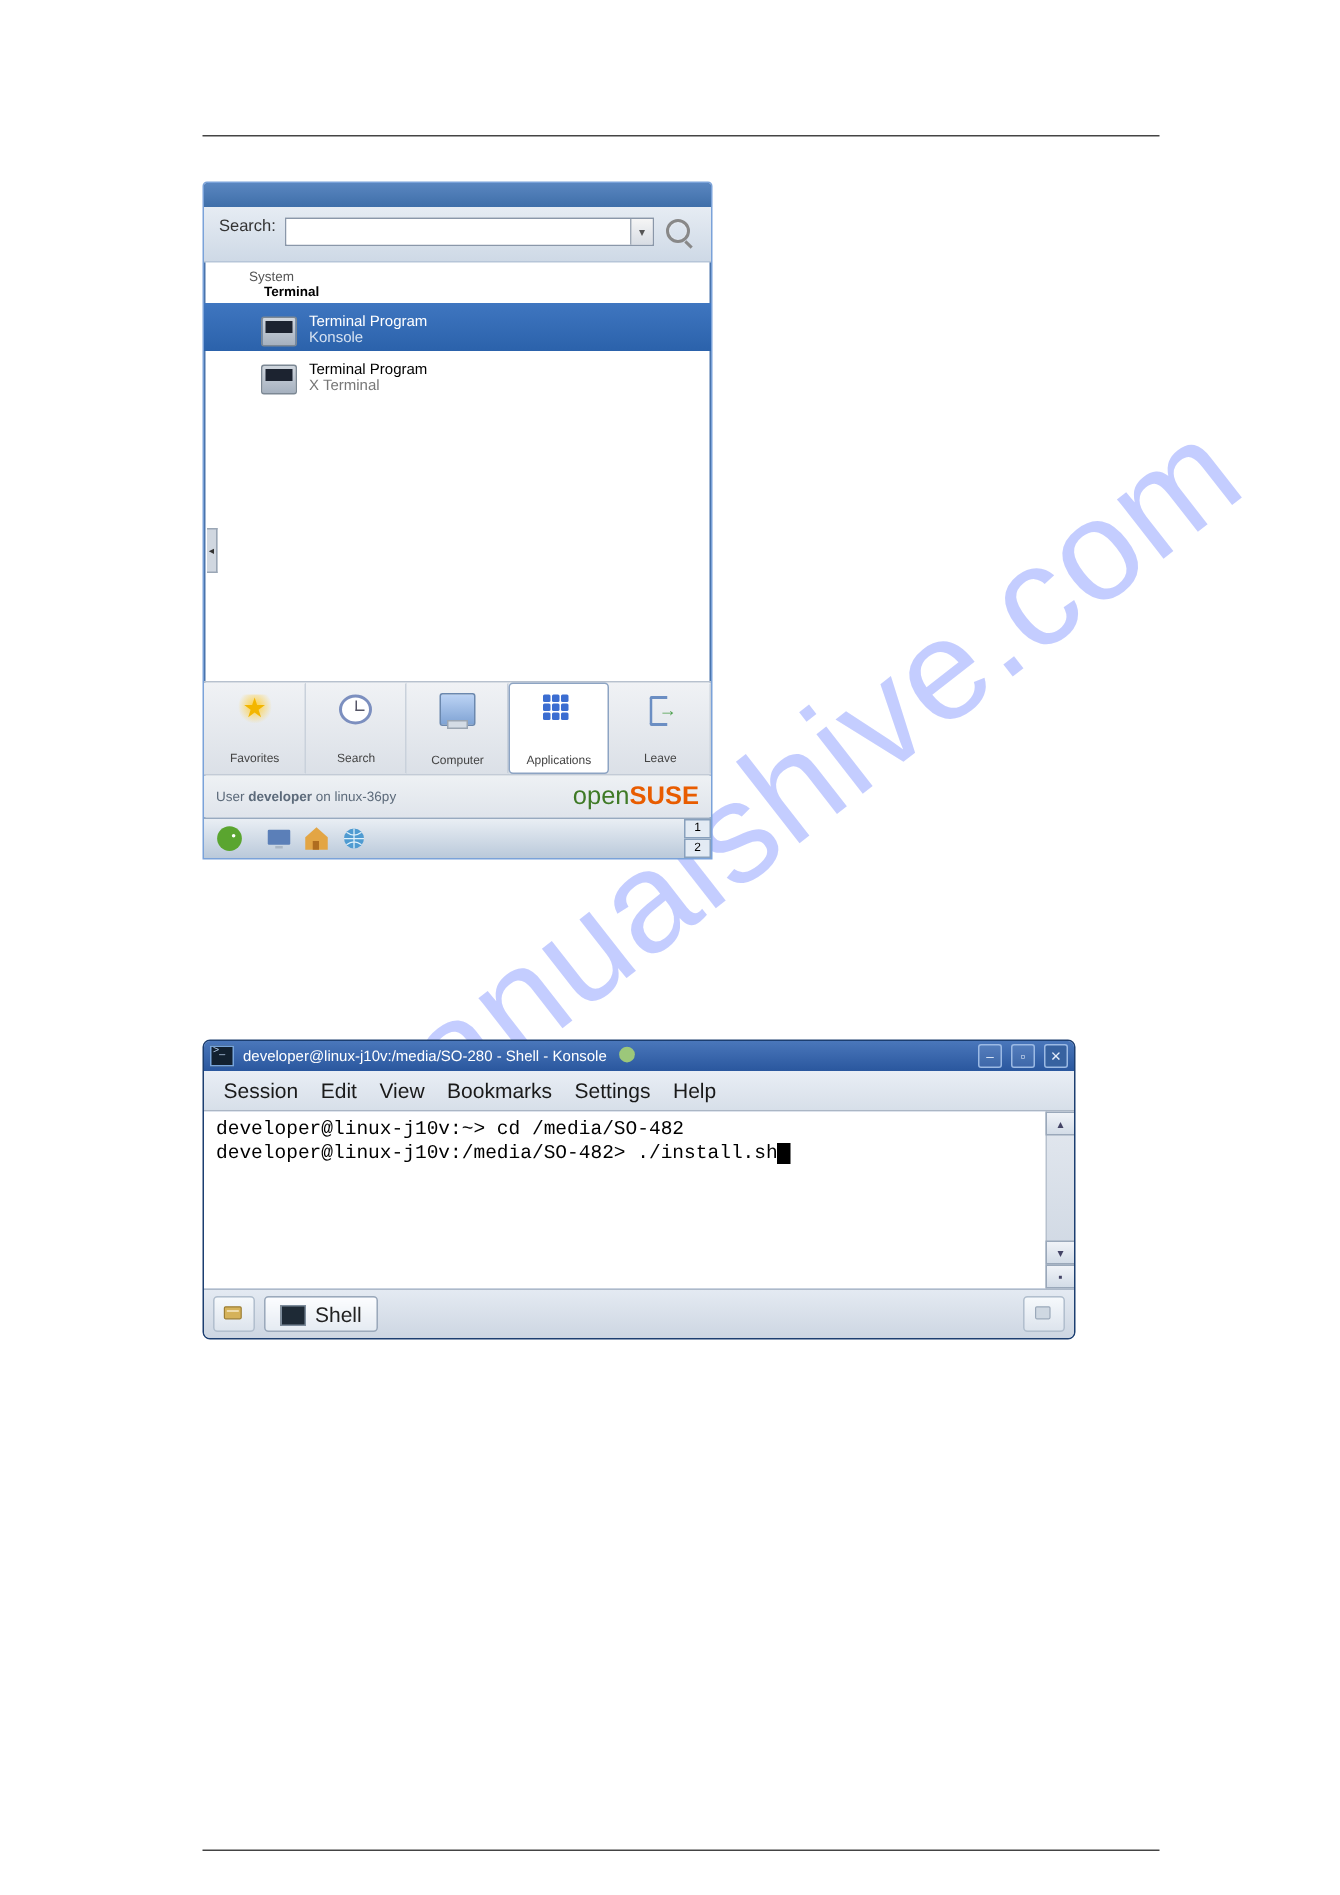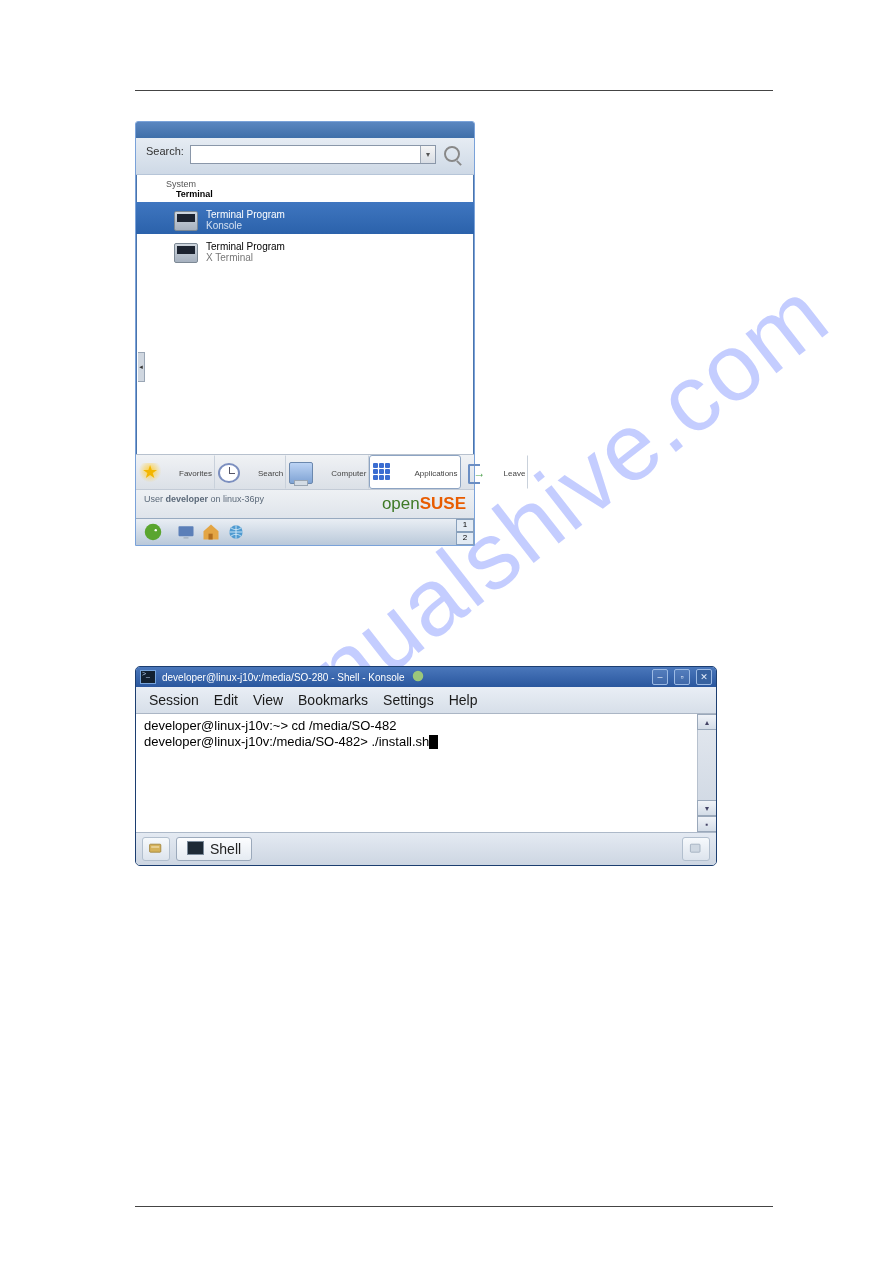--- a/index.html
+++ b/index.html
@@ -26,64 +26,64 @@
 .app-list{padding:3px 0 0 0;height:252px}
 .app-item{display:flex;align-items:flex-end;gap:8px;padding:7px 8px 3px 38px;font-size:10px;line-height:11px}
 .app-item.sel{background:linear-gradient(#3f76c0,#2b62ab);color:#fff}
 .ai-icon{width:22px;height:18px;background:linear-gradient(#cfd6de,#a6b1bf);border:1px solid #7c8894;border-radius:2px;position:relative;flex-shrink:0}
 .ai-icon:before{content:"";position:absolute;left:2px;top:2px;right:2px;height:8px;background:#1c2330}
 .ai-t1{color:inherit}
 .ai-t2{color:#777}
 .sel .ai-t2{color:#d5e1f1}
 .collapse-tab{position:absolute;left:2px;top:230px;width:6px;height:28px;background:#d0d7e0;border:1px solid #9aa6b5;border-left:none;display:flex;align-items:center;justify-content:center;font-size:7px;color:#333}
 .tab-row{display:flex;background:linear-gradient(#f0f2f5,#dbe0e7);border-top:1px solid #b7c1ce}
-.tab{flex:1;display:flex;flex-direction:row;align-items:center;justify-content:center;gap:18px;padding:6px 2px 4px 2px;font-size:8px;color:#444;border:1px solid transparent;border-right:1px solid #c9d1db}
+.tab{flex:1;display:flex;flex-direction:column;align-items:center;justify-content:center;gap:18px;padding:6px 2px 4px 2px;font-size:8px;color:#444;border:1px solid transparent;border-right:1px solid #c9d1db}
 .tab.act{border:1px solid #8da4c3;border-radius:3px;background:#fff}
 .tab .tico{width:22px;height:20px}
 .i-star{background:radial-gradient(circle at 50% 40%,#ffcf3c,transparent 70%)}
 .i-star:before{content:"★";color:#f3b600;font-size:18px;display:block;text-align:center;line-height:18px}
 .i-clock{border:2px solid #7c8fbf;border-radius:50%;box-sizing:border-box;position:relative;background:#fff}
 .i-clock:before{content:"";position:absolute;left:50%;top:2px;width:1px;height:7px;background:#556}
 .i-clock:after{content:"";position:absolute;left:50%;top:50%;width:6px;height:1px;background:#556}
 .i-comp{background:linear-gradient(#bcd3f4,#7fa3d4);border:1px solid #6b88ae;border-radius:2px;position:relative}
 .i-comp:after{content:"";position:absolute;left:4px;right:4px;bottom:-3px;height:4px;background:#d4dce5;border:1px solid #9ba6b3}
 .i-apps{display:grid;grid-template:repeat(3,5px)/repeat(3,5px);gap:1px;padding:1px}
 .i-apps span{background:#3b6dd1;border-radius:1px}
 .i-leave{position:relative}
 .i-leave:before{content:"";position:absolute;left:4px;top:1px;width:10px;height:16px;border:2px solid #6b8ec3;border-right:none;border-radius:2px 0 0 2px}
 .i-leave:after{content:"→";position:absolute;right:0;top:3px;color:#4da04d;font-size:12px;font-weight:700}
-.footer-row{display:flex;justify-content:space-between;padding:4px 8px;font-size:9px;color:#5c6a7a;background:linear-gradient(#eef1f4,#dfe4eb);border-top:1px solid #c3cbd6}
+.footer-row{display:flex;align-items:center;justify-content:space-between;padding:4px 8px;font-size:9px;color:#5c6a7a;background:linear-gradient(#eef1f4,#dfe4eb);border-top:1px solid #c3cbd6}
 .suse-logo{font-size:17px}
 .suse-logo .o{color:#3f7a26}
 .suse-logo b{color:#e85c00;font-weight:700}
 .panel-bar{display:flex;align-items:stretch;height:26px;background:linear-gradient(#e9eef4,#bac9da);border-top:1px solid #98aac0}
 .gecko{width:34px;display:flex;align-items:center;justify-content:center;color:#3f8a1e;font-size:18px}
 .tray{display:flex;align-items:center;gap:5px;padding:0 6px}
 .tray svg,.tray span.tic{width:20px;height:20px}
 .desks{margin-left:auto;display:flex;flex-direction:column;width:18px}
 .desks div{flex:1;font-size:8px;text-align:center;border:1px solid #88a0bc;background:#e3ebf4}
 
 
 .konsole{width:580px;margin:120px 0 0 0;border:1px solid #1c3e70;border-radius:5px;overflow:hidden;background:#c9d7ea;position:relative;z-index:2;font-family:sans-serif}
 .titlebar{height:20px;background:linear-gradient(#4a77bb,#2a579e);display:flex;align-items:center;gap:6px;padding:0 4px;font-size:10px;color:#fff}
 .title-ico{width:14px;height:12px;background:#122130;position:relative;border:1px solid #76a4db}
 .title-ico:before{content:">_";color:#bcd4f1;font-size:7px;position:absolute;left:1px;top:-1px}
 .tb-spacer{flex:1}
 .wbtn{width:14px;height:14px;border:1px solid #9cbae4;border-radius:2px;display:flex;align-items:center;justify-content:center;font-size:9px;line-height:1;color:#e6eefb;background:rgba(255,255,255,.08)}
 .wbtn.close{background:#3762a0}
 .menubar{display:flex;gap:15px;padding:5px 13px;font-size:14px;color:#1a1a1a;background:linear-gradient(#e9eef5,#d7dfe9);border-bottom:1px solid #abb6c5}
 .term-body{display:flex;background:#fff}
-.term-text{flex:1;padding:4px 8px;font-family:Liberation Sans, sans-serif;font-size:13px;line-height:16px;color:#000;white-space:pre;min-height:110px}
+.term-text{flex:1;padding:4px 8px;font-family:Liberation Mono, monospace;font-size:13px;line-height:16px;color:#000;white-space:pre;min-height:110px}
 .term-caret{display:inline-block;width:9px;height:14px;background:#000;vertical-align:text-bottom}
 .scroll-col{width:18px;background:linear-gradient(#e3e8ef,#ccd5e1);display:flex;flex-direction:column;align-items:center;border-left:1px solid #b7c1ce}
 .scroll-col .sbtn{height:14px;width:100%;display:flex;align-items:center;justify-content:center;font-size:8px;color:#446;border:1px solid #9aa8ba;background:linear-gradient(#f0f3f8,#d3dce7)}
 .scroll-col .track{flex:1}
 .bottom-bar{display:flex;align-items:center;gap:6px;padding:4px 6px;background:linear-gradient(#e4eaf2,#cdd6e2);border-top:1px solid #adb9c9}
 .btab-ico{width:26px;height:22px;display:flex;align-items:center;justify-content:center;border:1px solid #b2bfce;border-radius:3px;background:linear-gradient(#f6f9fc,#dde4ed)}
-.shell-tab{display:flex;align-items:flex-start;gap:6px;padding:3px 10px;border:1px solid #9ba9bb;border-radius:3px;background:linear-gradient(#fcfdff,#e5ebf2);font-size:14px;color:#222}
+.shell-tab{display:flex;align-items:flex-end;gap:6px;padding:3px 10px;border:1px solid #9ba9bb;border-radius:3px;background:linear-gradient(#fcfdff,#e5ebf2);font-size:14px;color:#222}
 .shell-tab .mini-term{width:15px;height:12px;background:#1e2a36;border:1px solid #7c8b9b}
 .btab-spacer{flex:1}
 </style>
 </head>
 <body>
 
 <div class="page">
   <hr class="hr">
   <div class="wm">manualshive.com</div>
 

